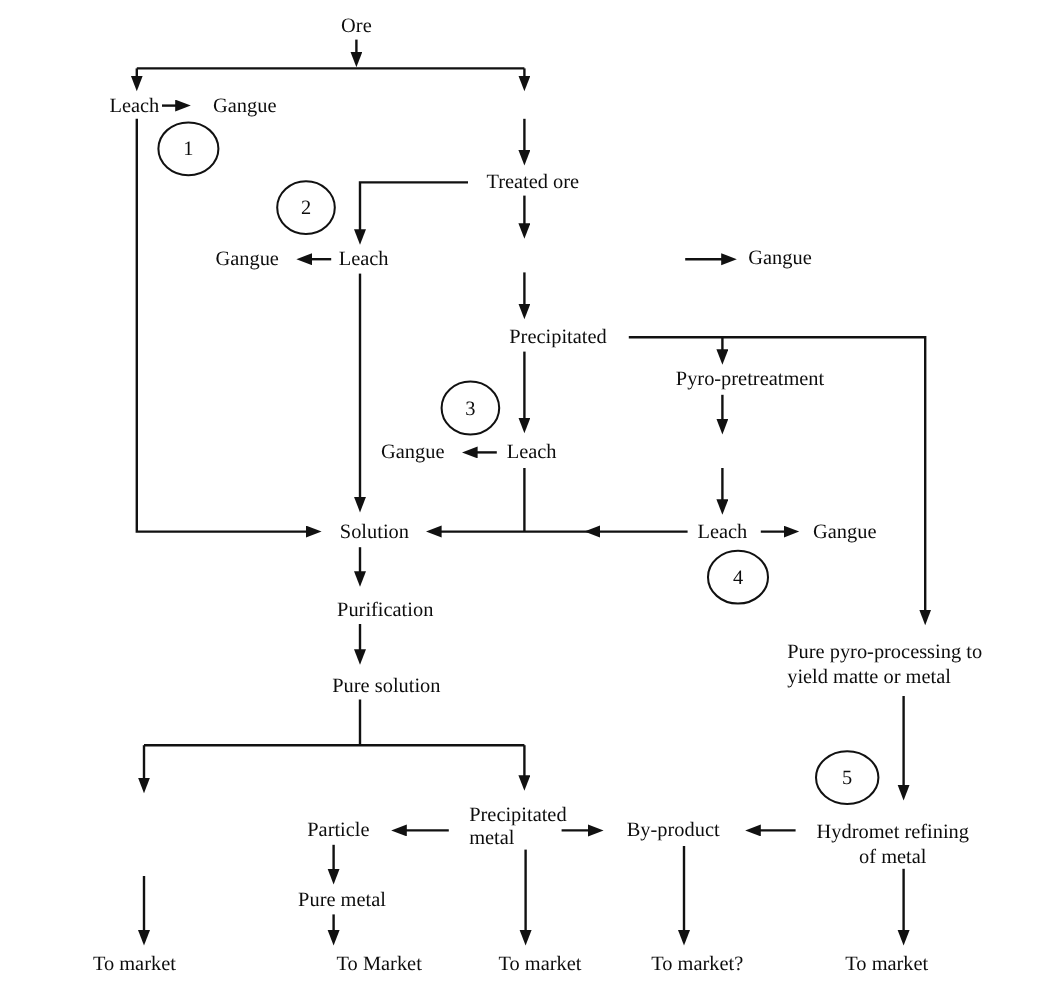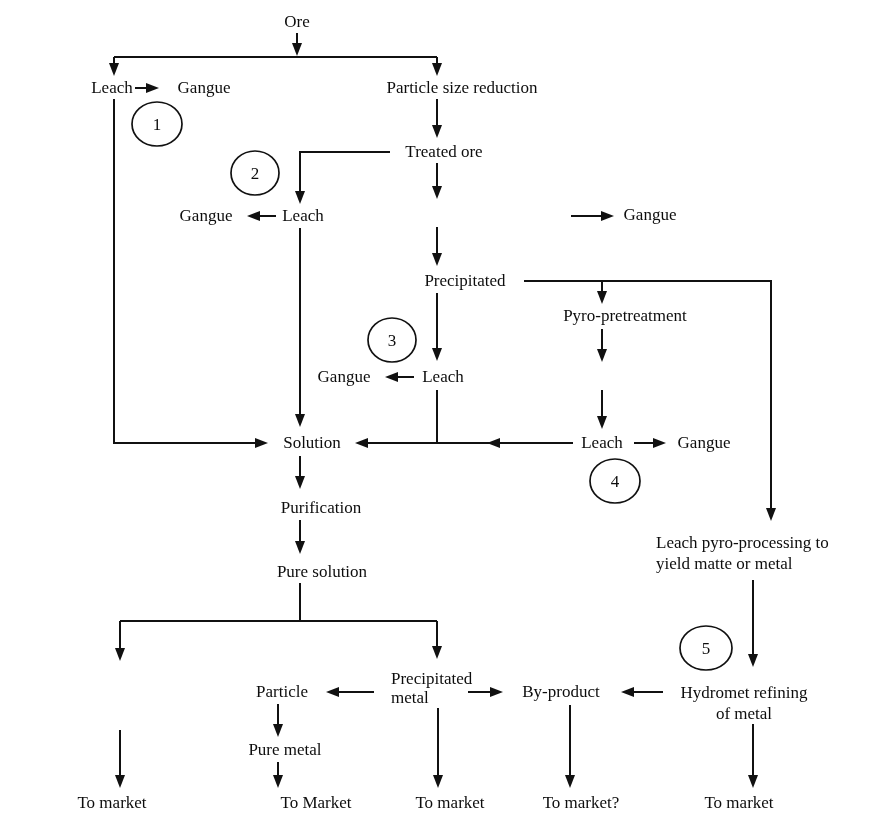--- a/index.html
+++ b/index.html
@@ -106,37 +106,36 @@
       <ellipse cx="255" cy="173" rx="24" ry="22"></ellipse>
       <ellipse cx="392" cy="340" rx="24" ry="22"></ellipse>
       <ellipse cx="615" cy="481" rx="25" ry="22"></ellipse>
       <ellipse cx="706" cy="648" rx="26" ry="22"></ellipse>
     </g>
   </svg>
 
   <div class="lbl c" style="left:297px;top:12px">Ore</div>
   <div class="lbl c" style="left:112px;top:78px">Leach</div>
   <div class="lbl c" style="left:204px;top:78px">Gangue</div>
-  <div class="lbl c" style="left:462px;top:78px">Particle size reduction</div>
   <div class="lbl c" style="left:444px;top:142px">Treated ore</div>
   <div class="lbl c" style="left:206px;top:206px">Gangue</div>
   <div class="lbl c" style="left:303px;top:206px">Leach</div>
   <div class="lbl c" style="left:650px;top:205px">Gangue</div>
   <div class="lbl c" style="left:465px;top:271px">Precipitated</div>
   <div class="lbl c" style="left:625px;top:306px">Pyro-pretreatment</div>
   <div class="lbl c" style="left:344px;top:367px">Gangue</div>
   <div class="lbl c" style="left:443px;top:367px">Leach</div>
   <div class="lbl c" style="left:602px;top:433px">Leach</div>
   <div class="lbl c" style="left:704px;top:433px">Gangue</div>
   <div class="lbl c" style="left:312px;top:433px">Solution</div>
   <div class="lbl c" style="left:321px;top:498px">Purification</div>
   <div class="lbl c" style="left:322px;top:562px">Pure solution</div>
 
   <div class="lbl ml" style="left:656px;top:532px">
-    <div>Leach pyro-processing to</div>
+    <div>Pure pyro-processing to</div>
     <div>yield matte or metal</div>
   </div>
 
 
   <div class="lbl c" style="left:282px;top:682px">Particle</div>
 
   <div class="lbl ml" style="left:391px;top:669px;line-height:19px">
     <div>Precipitated</div>
     <div>metal</div>
   </div>

